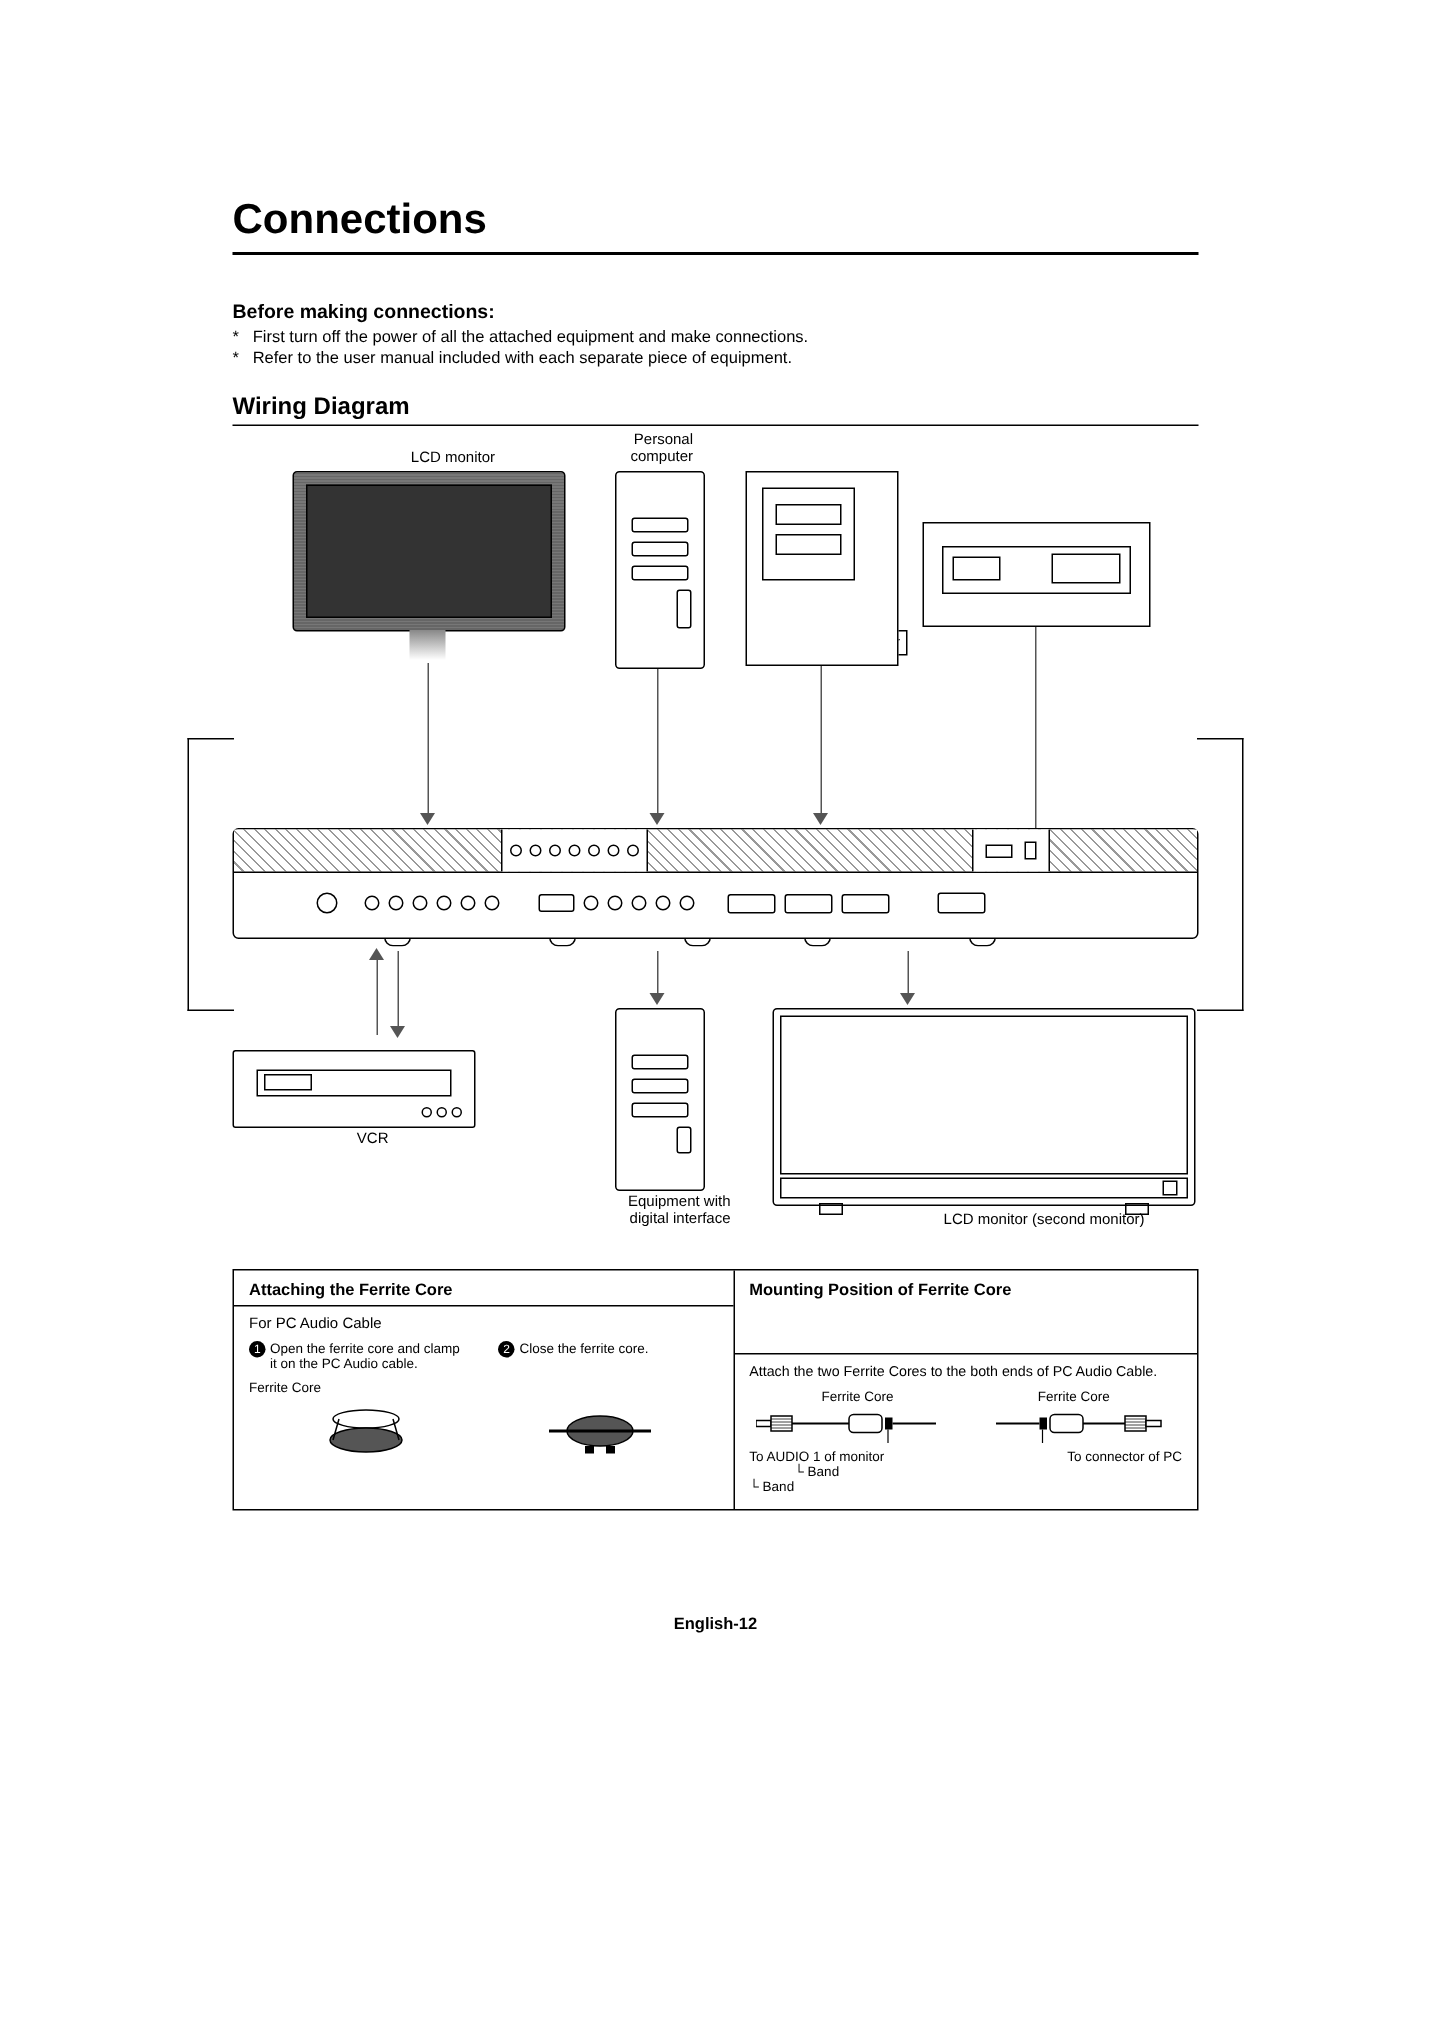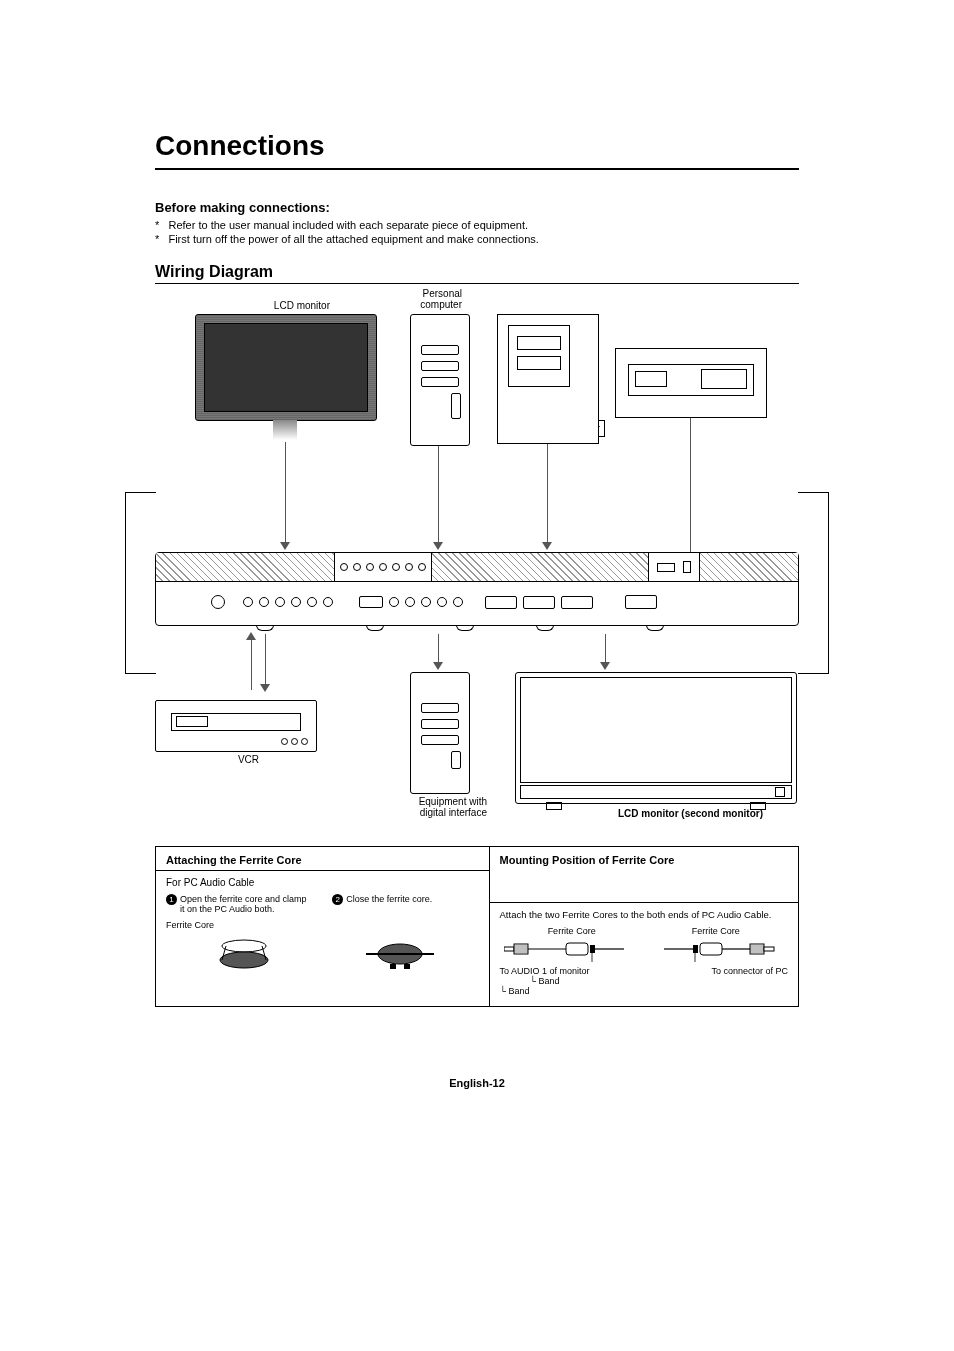--- a/index.html
+++ b/index.html
@@ -176,22 +176,22 @@
   }
 </style>
 </head>
 <body>
 
 <div class="page">
   <div class="title">Connections</div>
   <hr class="hr-thick">
 
   <div class="subheading">Before making connections:</div>
+  <div class="bullet-line">*&nbsp;&nbsp;&nbsp;<span>First turn off the power of all the attached equipment and make connections.</span></div>
   <div class="bullet-line">*&nbsp;&nbsp;&nbsp;<span>Refer to the user manual included with each separate piece of equipment.</span></div>
-  <div class="bullet-line">*&nbsp;&nbsp;&nbsp;<span>First turn off the power of all the attached equipment and make connections.</span></div>
 
   <div class="wiring-title">Wiring Diagram</div>
   <hr class="hr-thin">
 
   <div class="diagram">
 
     <div class="label" style="left:95px; top:8px; width:80px;">LCD monitor</div>
     <div class="label" style="left:247px; top:-4px; width:60px; white-space:pre-line;">Personal
 computer</div>
     <div class="label" style="left:492px; top:102px; width:40px;">DVD player</div>
@@ -322,32 +322,32 @@
 digital interface</div>
 
     <div class="box secmon">
       <div class="secmon-inner"></div>
       <div class="secmon-bar">
         <div style="position:absolute;right:6px;top:1px;width:8px;height:8px;border:1px solid #000;"></div>
       </div>
       <div class="secmon-foot" style="left:30px;"></div>
       <div class="secmon-foot" style="right:30px;"></div>
     </div>
-    <div class="label" style="left:438px; top:516px; width:170px;font-weight:bold;">LCD monitor (second monitor)</div>
+    <div class="label" style="left:438px; top:516px; width:170px;">LCD monitor (second monitor)</div>
   </div>
 
   <div class="ferrite-panel">
     <div class="ferrite-col left">
       <div class="f-title">Attaching the Ferrite Core</div>
       <div class="f-divider"></div>
       <div class="f-sub">For PC Audio Cable</div>
       <div class="f-row">
         <div style="flex:1; display:flex;">
           <span class="circ-num">1</span>
-          <span>Open the ferrite core and clamp it on the PC Audio both.</span>
+          <span>Open the ferrite core and clamp it on the PC Audio cable.</span>
         </div>
         <div style="flex:1; display:flex;">
           <span class="circ-num">2</span>
           <span>Close the ferrite core.</span>
         </div>
       </div>
       <div style="font-size:9px; margin-top:6px;">Ferrite Core</div>
       <div class="ferrite-img">
         <svg width="80" height="36" viewBox="0 0 80 36">
           <ellipse cx="40" cy="10" rx="22" ry="6" fill="none" stroke="#000" stroke-width="1"></ellipse>

